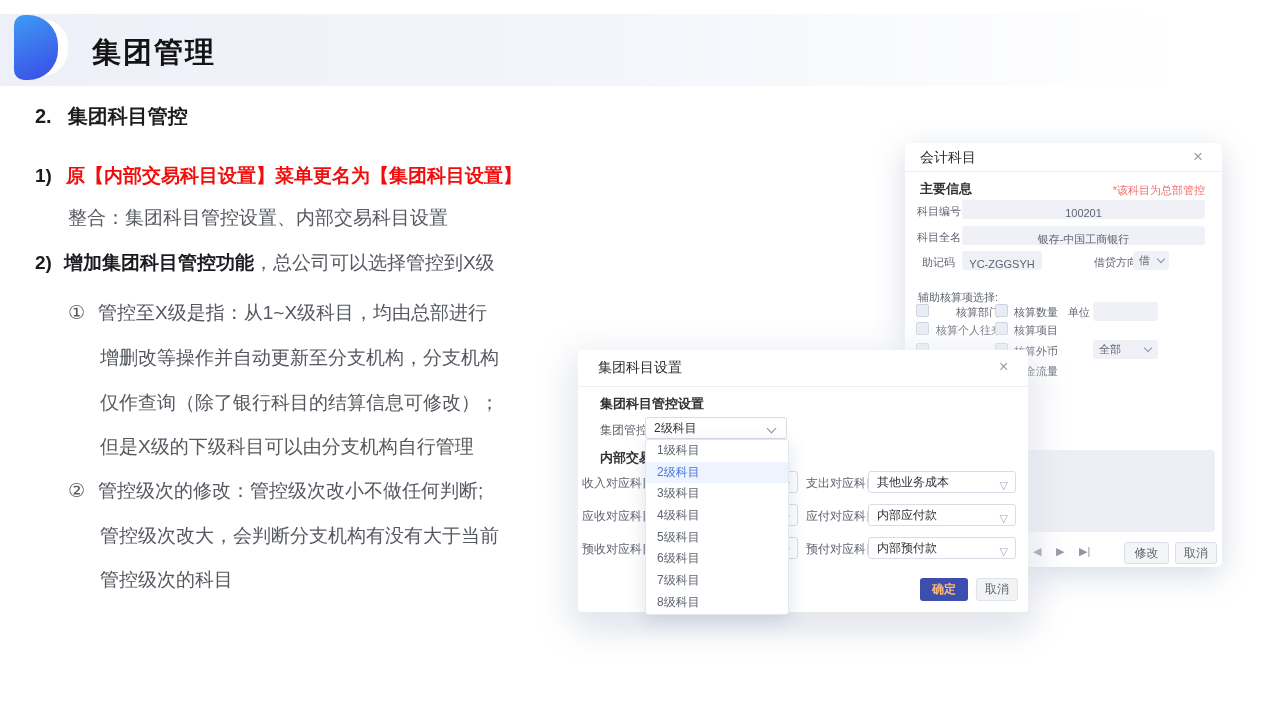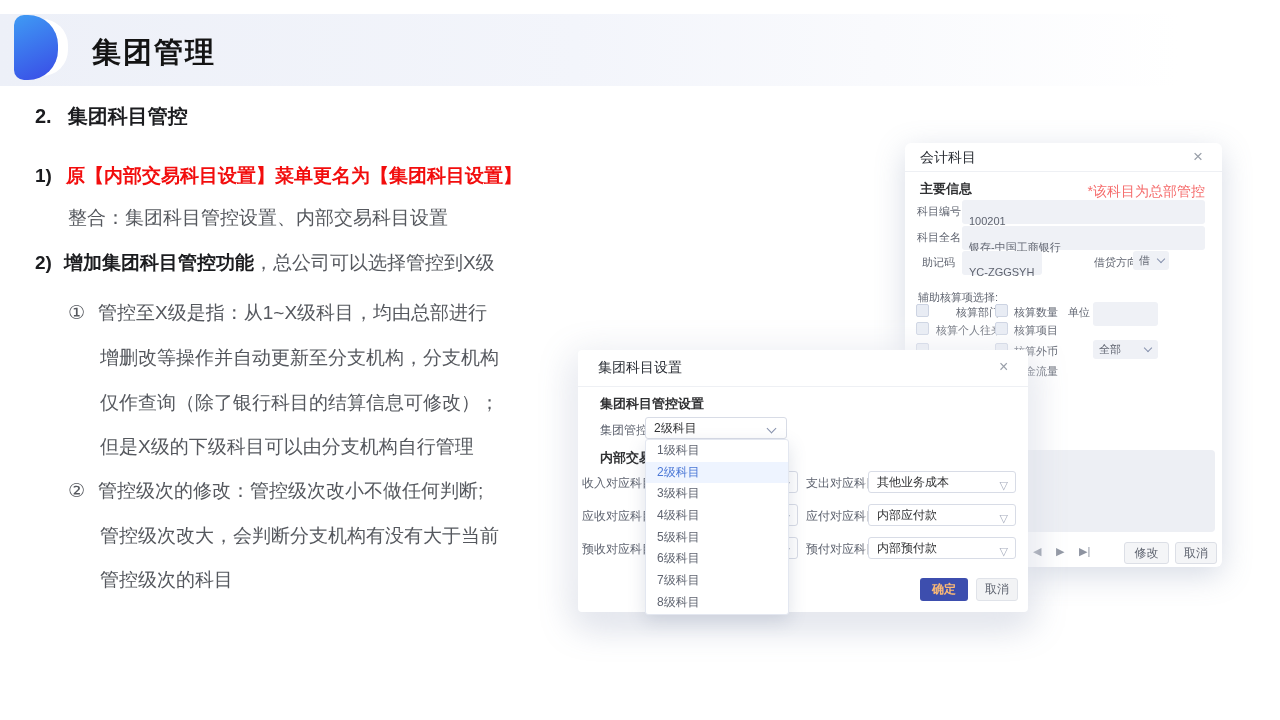--- a/index.html
+++ b/index.html
@@ -33,21 +33,21 @@
 
   
   .dlg{position:absolute;background:#ffffff;}
   .dlg-sep{position:absolute;left:0;width:100%;height:1px;background:#eef0f4;}
   .dlg-title{position:absolute;font-size:14px;color:#2a2e35;font-weight:500;white-space:nowrap;}
   .dlg-close{position:absolute;font-size:17px;color:#9aa0aa;line-height:17px;cursor:default;}
   .sect{position:absolute;font-size:13px;font-weight:700;color:#303133;white-space:nowrap;}
   .lbl{position:absolute;font-size:11px;color:#5f6470;white-space:nowrap;}
   .lbl12{position:absolute;font-size:12px;color:#5f6470;white-space:nowrap;}
   .ipt{position:absolute;background:#eff1f6;border-radius:3px;height:19px;line-height:19px;
-       font-size:11px;color:#5f6470;padding:12px 7px;box-sizing:border-box;white-space:nowrap;}
+       font-size:11px;color:#5f6470;padding:4px 7px;box-sizing:border-box;white-space:nowrap;text-align:center;}
   .cb{position:absolute;width:13px;height:13px;background:#e8ecf4;border:1px solid #ccd3e2;border-radius:2px;box-sizing:border-box;}
   .chev{position:absolute;width:6px;height:6px;border-right:1.5px solid #8792ad;border-bottom:1.5px solid #8792ad;transform:rotate(45deg);}
   .gbtn{position:absolute;background:#f4f5f7;border:1px solid #dcdfe6;border-radius:3px;
         font-size:12px;color:#5f6470;text-align:center;box-sizing:border-box;}
   .navi{position:absolute;font-size:11px;color:#8d93a0;}
 
   
   .fipt{position:absolute;background:#fff;border:1px solid #d8dce6;border-radius:3px;height:22px;
         box-sizing:border-box;font-size:12px;color:#303133;line-height:20px;padding:0 8px;white-space:nowrap;}
   .funnel{position:absolute;right:7px;top:3px;font-size:11px;color:#a7adbd;}
@@ -56,21 +56,21 @@
 
   
   .dd{
     position:absolute;left:67px;top:89px;width:142px;background:#fff;
     border:1px solid #e3e7f0;border-radius:3px;z-index:30;
     box-shadow:0 6px 18px rgba(80,95,130,.18);
   }
   .opt{height:21.7px;line-height:21.7px;padding-left:11px;font-size:12px;color:#5f6470;white-space:nowrap;}
   .opt.sel{background:#eef4ff;color:#4a77d6;}
 
-  .note-red{position:absolute;font-size:14px;color:#f56c6c;white-space:nowrap;}
+  .note-red{position:absolute;font-size:11px;color:#f56c6c;white-space:nowrap;}
   .graybox{position:absolute;background:#edeff4;border-radius:4px;}
 </style>
 </head>
 <body>
 
 <div class="header-band"></div>
 <div class="header-blob"></div>
 <div class="slide-title">集团管理</div>
 
 <div class="tl" style="left:35px;top:103px;font-size:20px;">

